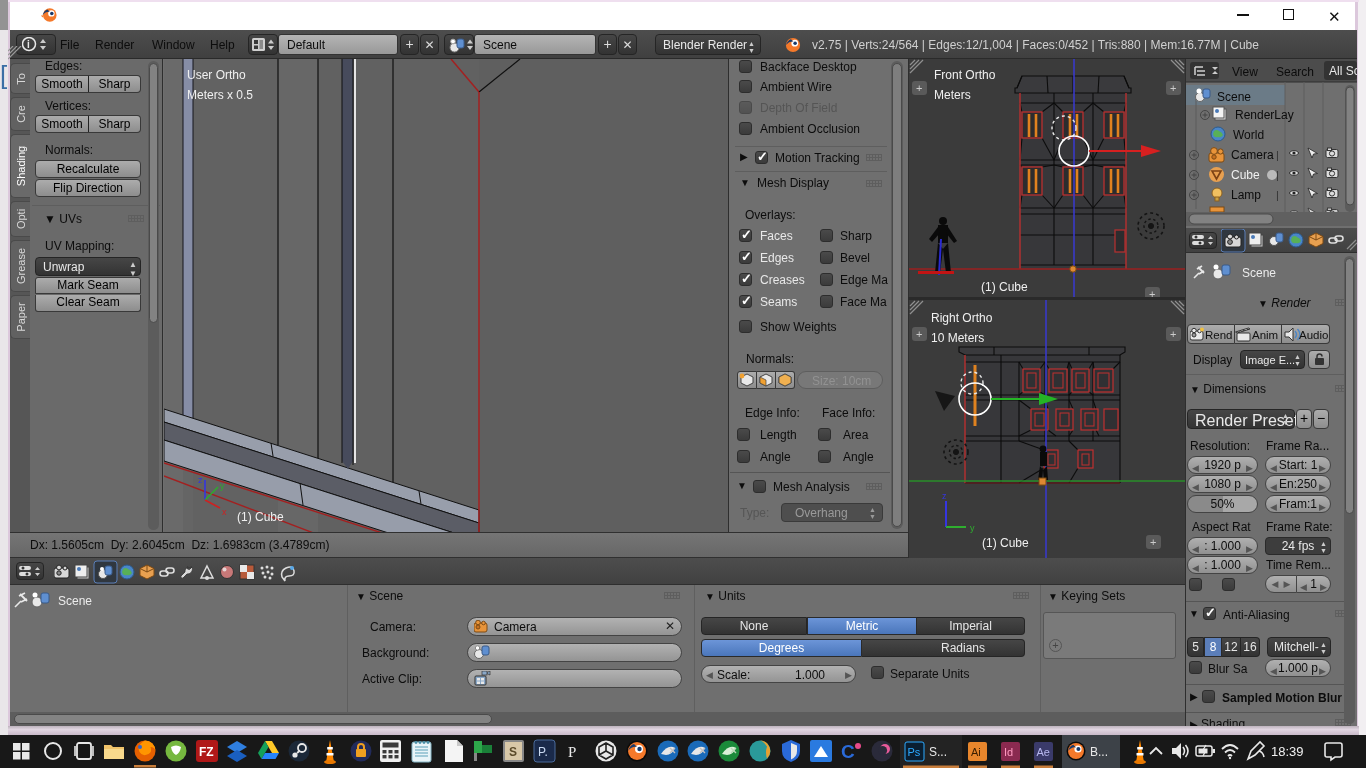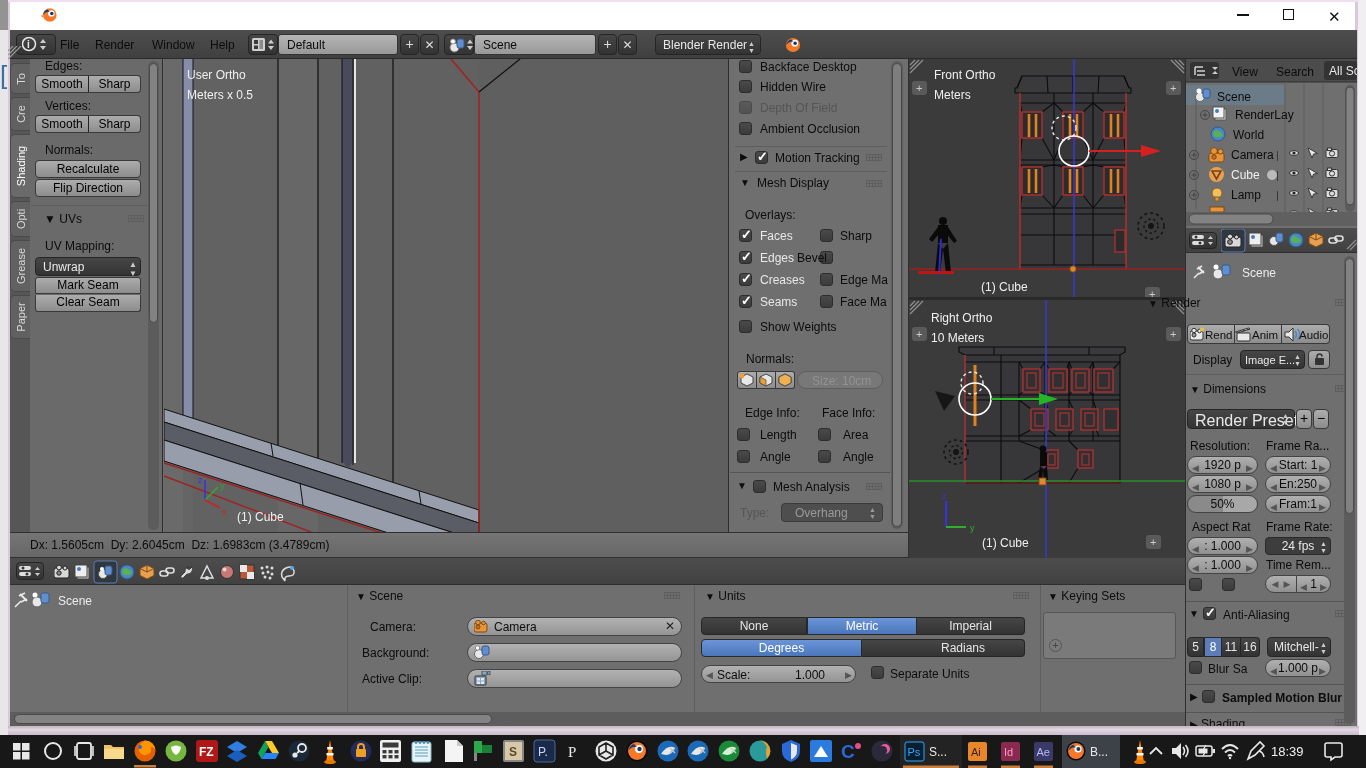--- a/index.html
+++ b/index.html
@@ -90,20 +90,21 @@
 <div class="abs" style="left:663px;top:38px;font-size:12px;color:#e8e8e8;">Blender Render</div>
 <div class="abs" style="left:748px;top:40px;font-size:7px;color:#ccc;line-height:7px;">▲<br>▼</div>
 <div class="abs" id="bligo2" style="left:783px;top:37px;">
 <svg width="20" height="16" viewBox="0 0 22 18">
         <circle cx="11" cy="9" r="8" fill="#f5792a"></circle>
         <circle cx="13" cy="7" r="3.8" fill="#fff"></circle>
         <circle cx="13.4" cy="7" r="2" fill="#1a3a6a"></circle>
         <path d="M3 9 q4 -4.5 8.5 -3.8 l-2.8 -2.8 q-3.8 1 -5.7 6.6" fill="#1a3a6a"></path>
       </svg>
 </div>
+<div class="abs" style="left:812px;top:38px;font-size:12px;color:#d0d0d0;">v2.75 | Verts:24/564 | Edges:12/1,004 | Faces:0/452 | Tris:880 | Mem:16.77M | Cube</div>
 
 <svg class="abs" style="left:8px;top:46px;" width="16" height="14" viewBox="0 0 16 14">
   <g stroke="#9a9a9a" stroke-width="1.2">
         <line x1="0" y1="13" x2="13" y2="0"></line>
         <line x1="0" y1="9" x2="9" y2="0"></line>
         <line x1="0" y1="5" x2="5" y2="0"></line>
       </g>
 </svg>
 <svg class="abs" style="left:892px;top:60px;" width="15" height="14" viewBox="0 0 15 14">
   <g stroke="#9a9a9a" stroke-width="1.2">
@@ -210,21 +211,21 @@
   <text x="23" y="40" fill="#f0f0f0" font-size="12">Meters x 0.5</text>
   <text x="73" y="462" fill="#f0f0f0" font-size="12">(1) Cube</text>
 </svg>
 </div>
 
 <div class="abs" style="left:728px;top:59px;width:180px;height:473px;background:#6f6f6f;border-left:1px solid #2e2e2e;"></div>
 <div id="npanel">
   <div class="chk" style="left:739px;top:60px;"></div>
       <div class="abs t12" style="left:760px;top:60px;">Backface Desktop</div>
   <div class="chk" style="left:739px;top:80px;"></div>
-      <div class="abs t12" style="left:760px;top:80px;">Hidden Wire</div>
+      <div class="abs t12" style="left:760px;top:80px;">Ambient Wire</div>
   <div class="chk" style="left:739px;top:101px;opacity:.55;"></div>
       <div class="abs t12" style="left:760px;top:101px;color:#555;">Depth Of Field</div>
   <div class="chk" style="left:739px;top:122px;"></div>
       <div class="abs t12" style="left:760px;top:122px;">Ambient Occlusion</div>
   <div class="sep" style="left:735px;top:146px;width:152px;"></div>
   <div class="abs t12" style="left:740px;top:151px;font-size:10px;">▶</div>
   <div class="chk on" style="left:755px;top:151px;"></div>
   <div class="abs t12" style="left:775px;top:151px;">Motion Tracking</div>
   <div class="grip" style="left:866px;top:154px;"></div>
   <div class="sep" style="left:735px;top:171px;width:152px;"></div>
@@ -232,21 +233,21 @@
   <div class="abs t12" style="left:757px;top:176px;">Mesh Display</div>
   <div class="grip" style="left:866px;top:180px;"></div>
   <div class="abs t12" style="left:745px;top:208px;">Overlays:</div>
   <div class="chk on" style="left:739px;top:229px;"></div>
       <div class="abs t12 tw" style="left:760px;top:229px;">Faces</div>
   <div class="chk" style="left:820px;top:229px;"></div>
       <div class="abs t12" style="left:840px;top:229px;">Sharp</div>
   <div class="chk on" style="left:739px;top:251px;"></div>
       <div class="abs t12 tw" style="left:760px;top:251px;">Edges</div>
   <div class="chk" style="left:820px;top:251px;"></div>
-      <div class="abs t12" style="left:797px;top:251px;">Bevel</div>
+      <div class="abs t12" style="left:840px;top:251px;">Bevel</div>
   <div class="chk on" style="left:739px;top:273px;"></div>
       <div class="abs t12 tw" style="left:760px;top:273px;">Creases</div>
   <div class="chk" style="left:820px;top:273px;"></div>
       <div class="abs t12" style="left:840px;top:273px;">Edge Ma</div>
   <div class="chk on" style="left:739px;top:295px;"></div>
       <div class="abs t12 tw" style="left:760px;top:295px;">Seams</div>
   <div class="chk" style="left:820px;top:295px;"></div>
       <div class="abs t12" style="left:840px;top:295px;">Face Ma</div>
   <div class="chk" style="left:739px;top:320px;"></div>
       <div class="abs t12" style="left:760px;top:320px;">Show Weights</div>
@@ -736,21 +737,21 @@
   <svg class="abs" style="left:1191px;top:263px;" width="46" height="18" viewBox="0 0 46 18">
     <g stroke="#e8e8e8" stroke-width="1.6" fill="none">
           <line x1="3" y1="15" x2="8" y2="10"></line>
           <path d="M7 4 l6 6 m-7 -4 l5 -3 m-3 8 l5 -3" stroke-width="1.8"></path>
         </g>
     <circle cx="27" cy="11" r="5" fill="#e8e8e8" stroke="#666"></circle>
         <rect x="31" y="2" width="8" height="10" rx="2" fill="#5f8fd0" stroke="#3a5a88"></rect>
         <circle cx="25" cy="4" r="2.5" fill="#fff"></circle>
   </svg>
   <div class="abs" style="left:1242px;top:266px;font-size:12px;color:#ececec;">Scene</div>
-  <div class="abs t12" style="left:1148px;top:296px;"><span style="font-size:10px;">▼</span> Render</div>
+  <div class="abs t12" style="left:1258px;top:296px;font-style:italic;"><span style="font-size:10px;">▼</span> Render</div>
   <div class="grip" style="left:1335px;top:299px;"></div>
   <div class="abs btn" style="left:1187px;top:324px;width:48px;height:20px;border-radius:4px 0 0 4px;"></div>
   <div class="abs btn" style="left:1235px;top:324px;width:47px;height:20px;border-radius:0;border-left:none;"></div>
   <div class="abs btn" style="left:1282px;top:324px;width:48px;height:20px;border-radius:0 4px 4px 0;border-left:none;"></div>
   <svg class="abs" style="left:1190px;top:327px;" width="140" height="15" viewBox="0 0 140 15">
     <g transform="translate(0,1)">
           <rect x="0" y="3" width="13" height="9" rx="2" fill="#e8e8e8" stroke="#333"></rect>
           <circle cx="4" cy="2.5" r="2.2" fill="#e8e8e8" stroke="#333"></circle>
           <circle cx="9.5" cy="3" r="1.8" fill="#e8e8e8" stroke="#333"></circle>
           <circle cx="4" cy="7" r="2" fill="#999" stroke="#333"></circle>
@@ -810,21 +811,21 @@
   <div class="chk" style="left:1222px;top:578px;"></div>
   <div class="fld" style="left:1265px;top:575px;width:32px;border-radius:9px 0 0 9px;font-size:9px;color:#555;">◀ &nbsp;▶</div>
   <div class="fld" style="left:1297px;top:575px;width:34px;border-radius:0 9px 9px 0;border-left:none;">1<i style="left:3px;">◀</i><i style="right:3px;">▶</i></div>
   <div class="sep" style="left:1186px;top:601px;width:158px;background:#555;"></div>
   <div class="abs t12" style="left:1189px;top:608px;font-size:10px;">▼</div>
   <div class="chk on" style="left:1203px;top:607px;"></div>
   <div class="abs t12" style="left:1223px;top:608px;">Anti-Aliasing</div>
   <div class="grip" style="left:1335px;top:610px;"></div>
   <div class="abs btnd" style="left:1187px;top:637px;width:17px;height:20px;border-radius:4px 0 0 4px;line-height:18px;">5</div>
   <div class="abs" style="left:1204px;top:637px;width:18px;height:20px;background:#5b7eb9;border:1px solid #2a2a2a;font-size:12px;color:#fff;text-align:center;line-height:18px;">8</div>
-  <div class="abs btnd" style="left:1222px;top:637px;width:19px;height:20px;border-radius:0;border-left:none;line-height:18px;">11</div>
+  <div class="abs btnd" style="left:1222px;top:637px;width:19px;height:20px;border-radius:0;border-left:none;line-height:18px;">12</div>
   <div class="abs btnd" style="left:1241px;top:637px;width:19px;height:20px;border-radius:0 4px 4px 0;border-left:none;line-height:18px;">16</div>
   <div class="abs btnd" style="left:1267px;top:637px;width:64px;height:20px;text-align:left;"></div>
   <div class="abs" style="left:1274px;top:640px;font-size:12px;color:#e8e8e8;">Mitchell-</div>
   <div class="abs" style="left:1320px;top:641px;font-size:7px;color:#ccc;line-height:7px;">▲<br>▼</div>
   <div class="chk" style="left:1189px;top:661px;"></div>
   <div class="abs t12" style="left:1208px;top:662px;">Blur Sa</div>
   <div class="fld" style="left:1265px;top:659px;width:66px;">1.000 p<i style="left:4px;">◀</i><i style="right:4px;">▶</i></div>
   <div class="sep" style="left:1186px;top:684px;width:158px;background:#555;"></div>
   <div class="abs t12" style="left:1190px;top:691px;font-size:10px;">▶</div>
   <div class="chk" style="left:1202px;top:690px;"></div>

